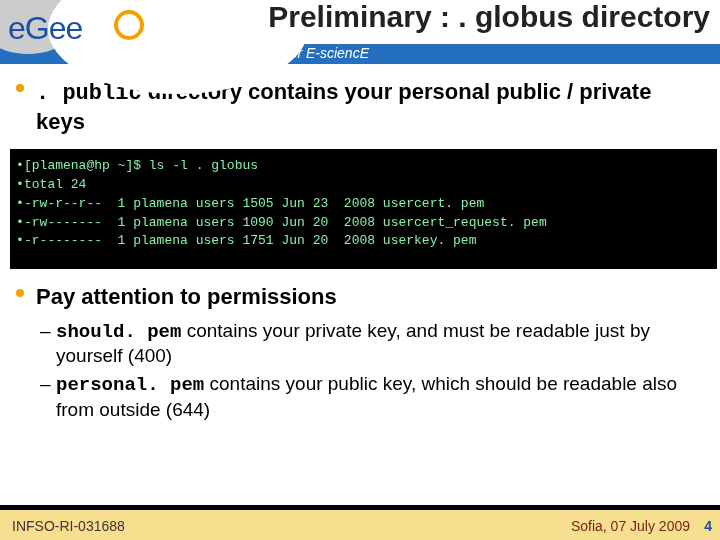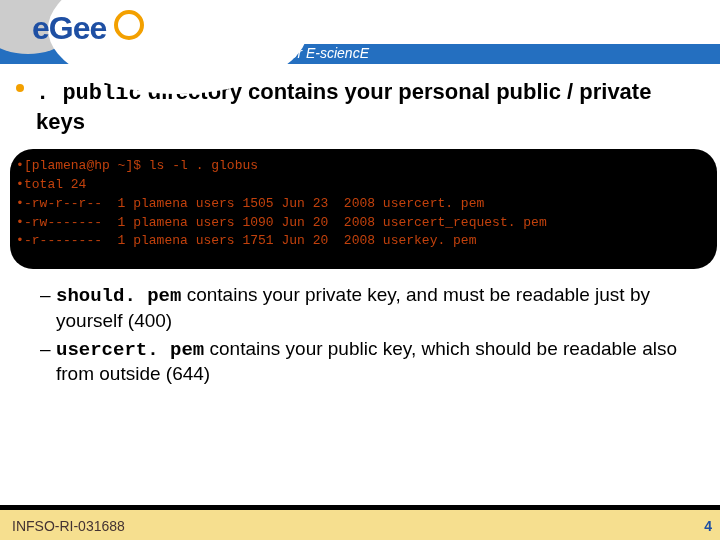--- a/index.html
+++ b/index.html
@@ -42,24 +42,24 @@
     width: 260px;
     height: 130px;
     background: #fff;
     border: 0;
     border-radius: 50%;
     box-shadow: 0 0 0 1px rgba(0,0,0,0);
     z-index: 2;
   }
   .logo-text {
     position: absolute;
-    left: 24px;
+    left: 0;
     top: 6px;
     z-index: 5;
-    font-weight: 700;
+    font-weight: 400;
     color: #1e4fa3;
     font-size: 32px;
     letter-spacing: -1px;
   }
   .logo-e { color: #1e4fa3; }
   .logo-g { color: #1e4fa3; }
   .logo-orange {
     position: absolute;
     left: 106px;
     top: 6px;
@@ -125,27 +125,26 @@
   }
   .mono {
     font-family: "Courier New", monospace;
     font-weight: 700;
   }
   .codeblock {
     margin-top: 14px;
     margin-left: -6px;
     width: 695px;
     background: #000;
-    color: #c2410c;
+    color: #86efac;
     font-family: "Courier New", monospace;
     font-size: 13px;
     padding: 8px 6px 18px 6px;
     line-height: 1.45;
     white-space: pre;
-    border-radius: 23px;
   }
   .codeblock .row .bul {
     display: inline-block;
     width: 8px;
   }
   .section2 {
     margin-top: 14px;
   }
   .sub {
     padding-left: 40px;
@@ -198,43 +197,49 @@
 <div class="header">
   <div class="bluebar"></div>
   <div class="logo-block">
     <div class="ellipse-small-tl"></div>
     <div class="ellipse-big"></div>
     <div class="logo-text">
       <span class="logo-e">e</span><span class="logo-g">G</span><span class="logo-e">e</span><span class="logo-e">e</span>
     </div>
     <div class="logo-orange"></div>
   </div>
+  <div class="title">Preliminary : . globus directory</div>
   <div class="tagline">Enabling Grids for E-sciencE</div>
 </div>
 
 <div class="content">
 
   <div class="bullet">
     <div class="bullet-dot"></div>
     <div class="bullet-text">
       <span class="mono">. public</span><span> directory contains your personal public / private keys</span>
     </div>
   </div>
 
   <div class="codeblock"><div class="row"><span class="bul">•</span><span>[plamena@hp ~]$ ls -l . globus</span></div><div class="row"><span class="bul">•</span><span>total 24</span></div><div class="row"><span class="bul">•</span><span>-rw-r--r--  1 plamena users 1505 Jun 23  2008 usercert. pem</span></div><div class="row"><span class="bul">•</span><span>-rw-------  1 plamena users 1090 Jun 20  2008 usercert_request. pem</span></div><div class="row"><span class="bul">•</span><span>-r--------  1 plamena users 1751 Jun 20  2008 userkey. pem</span></div></div>
 
   <div class="section2">
+    <div class="bullet">
+      <div class="bullet-dot"></div>
+      <div class="bullet-text">Pay attention to permissions</div>
+    </div>
     <div class="sub">
       <span class="dash">–</span>
       <span class="mono">should. pem</span><span>  contains your private key, and must be readable just by yourself (400)</span>
     </div>
     <div class="sub">
       <span class="dash">–</span>
-      <span class="mono">usercert. pem</span><span>  contains your public key, which should be readable also from outside (644)</span>
+      <span class="mono">personal. pem</span><span>  contains your public key, which should be readable also from outside (644)</span>
     </div>
   </div>
 
 </div>
 
 <div class="footer">
   <div class="footer-left">INFSO-RI-031688</div>
+  <div class="footer-right">Sofia, 07 July 2009</div>
   <div class="footer-page">4</div>
 </div>
 
 </body></html>

